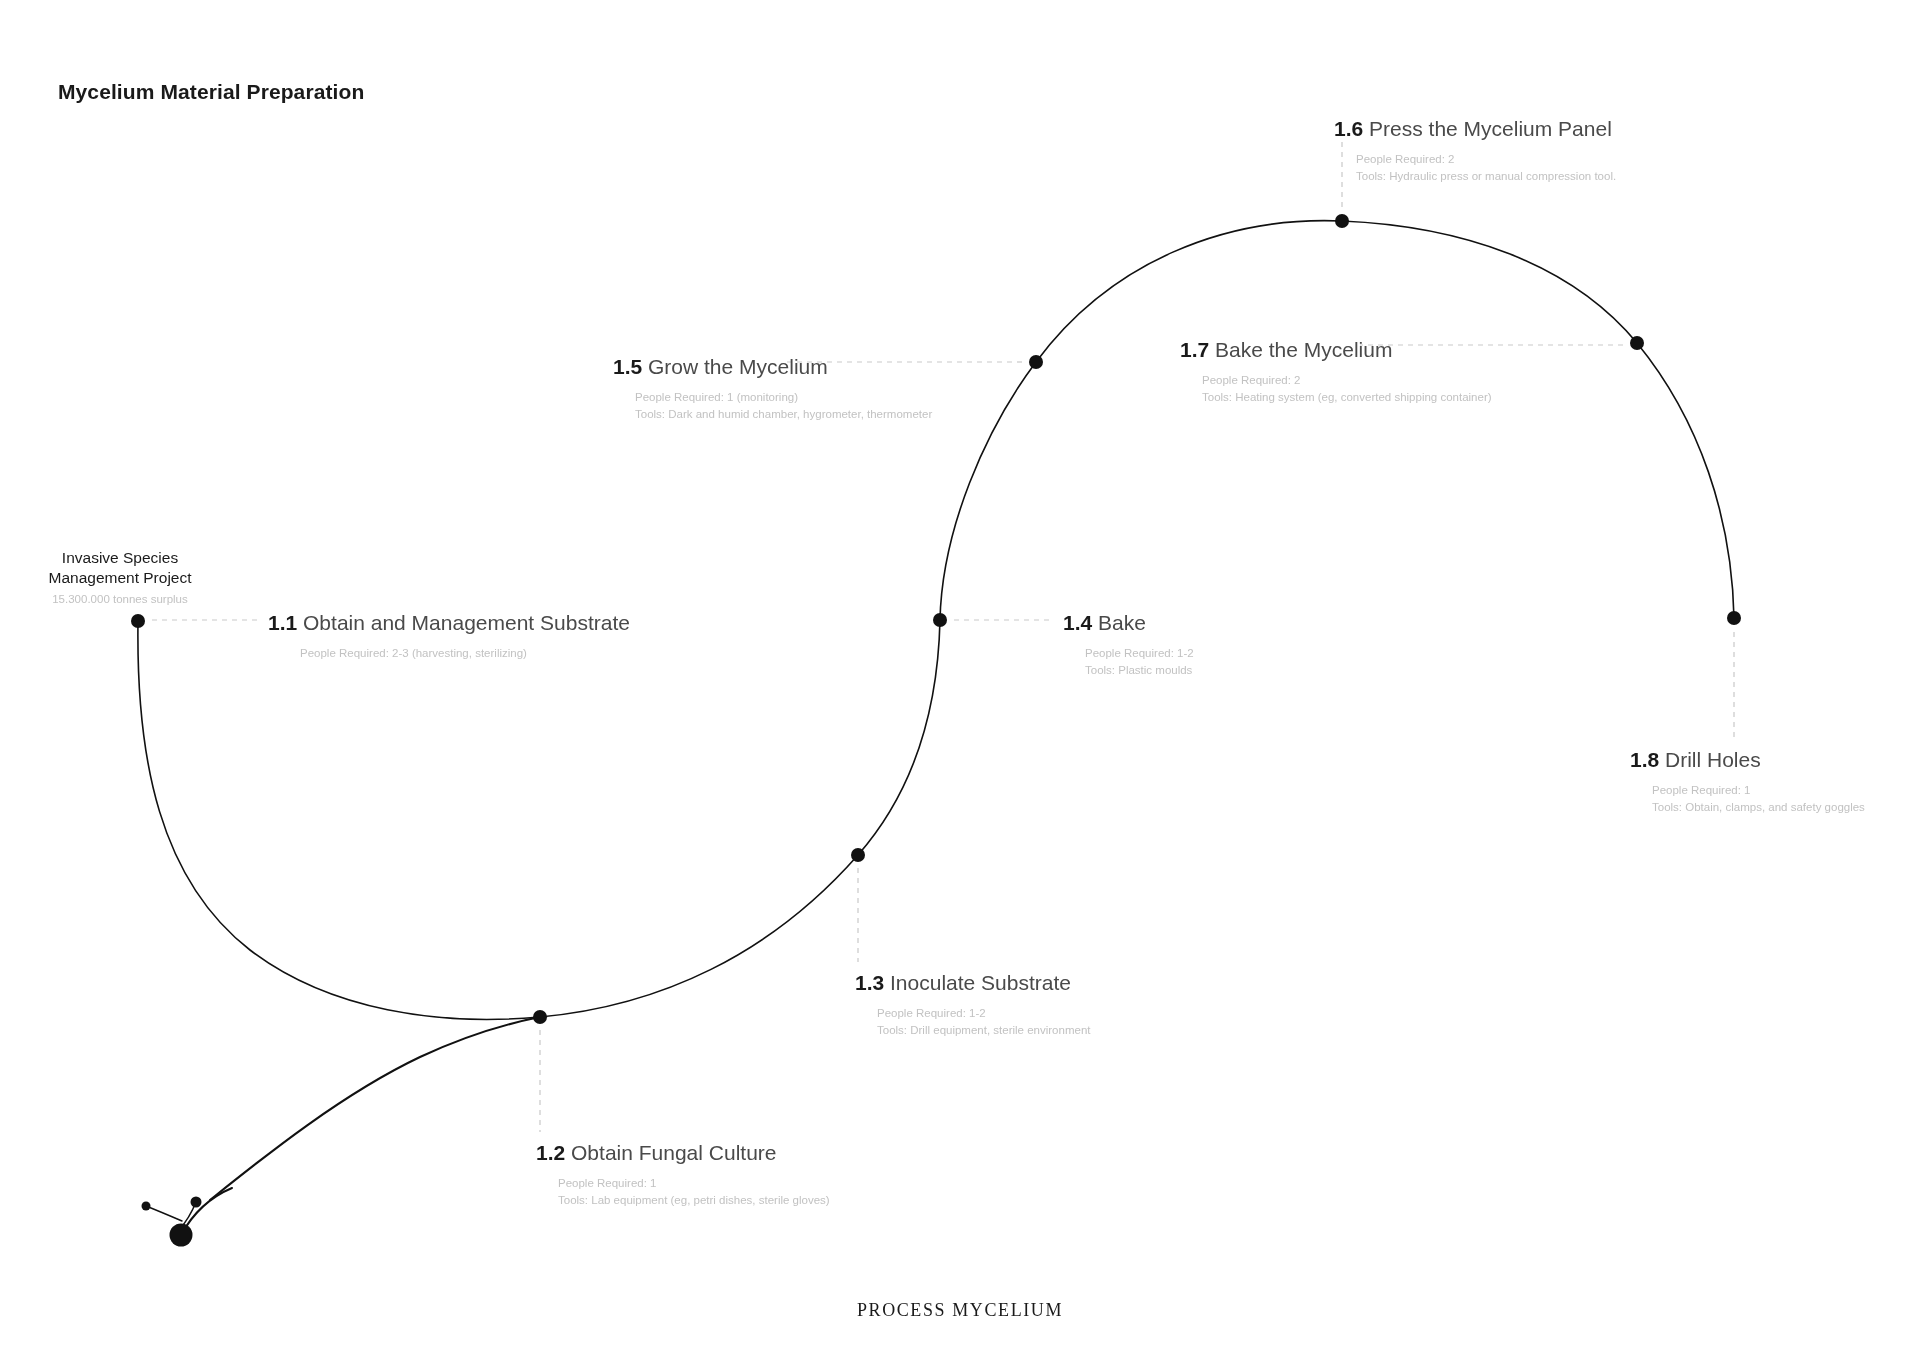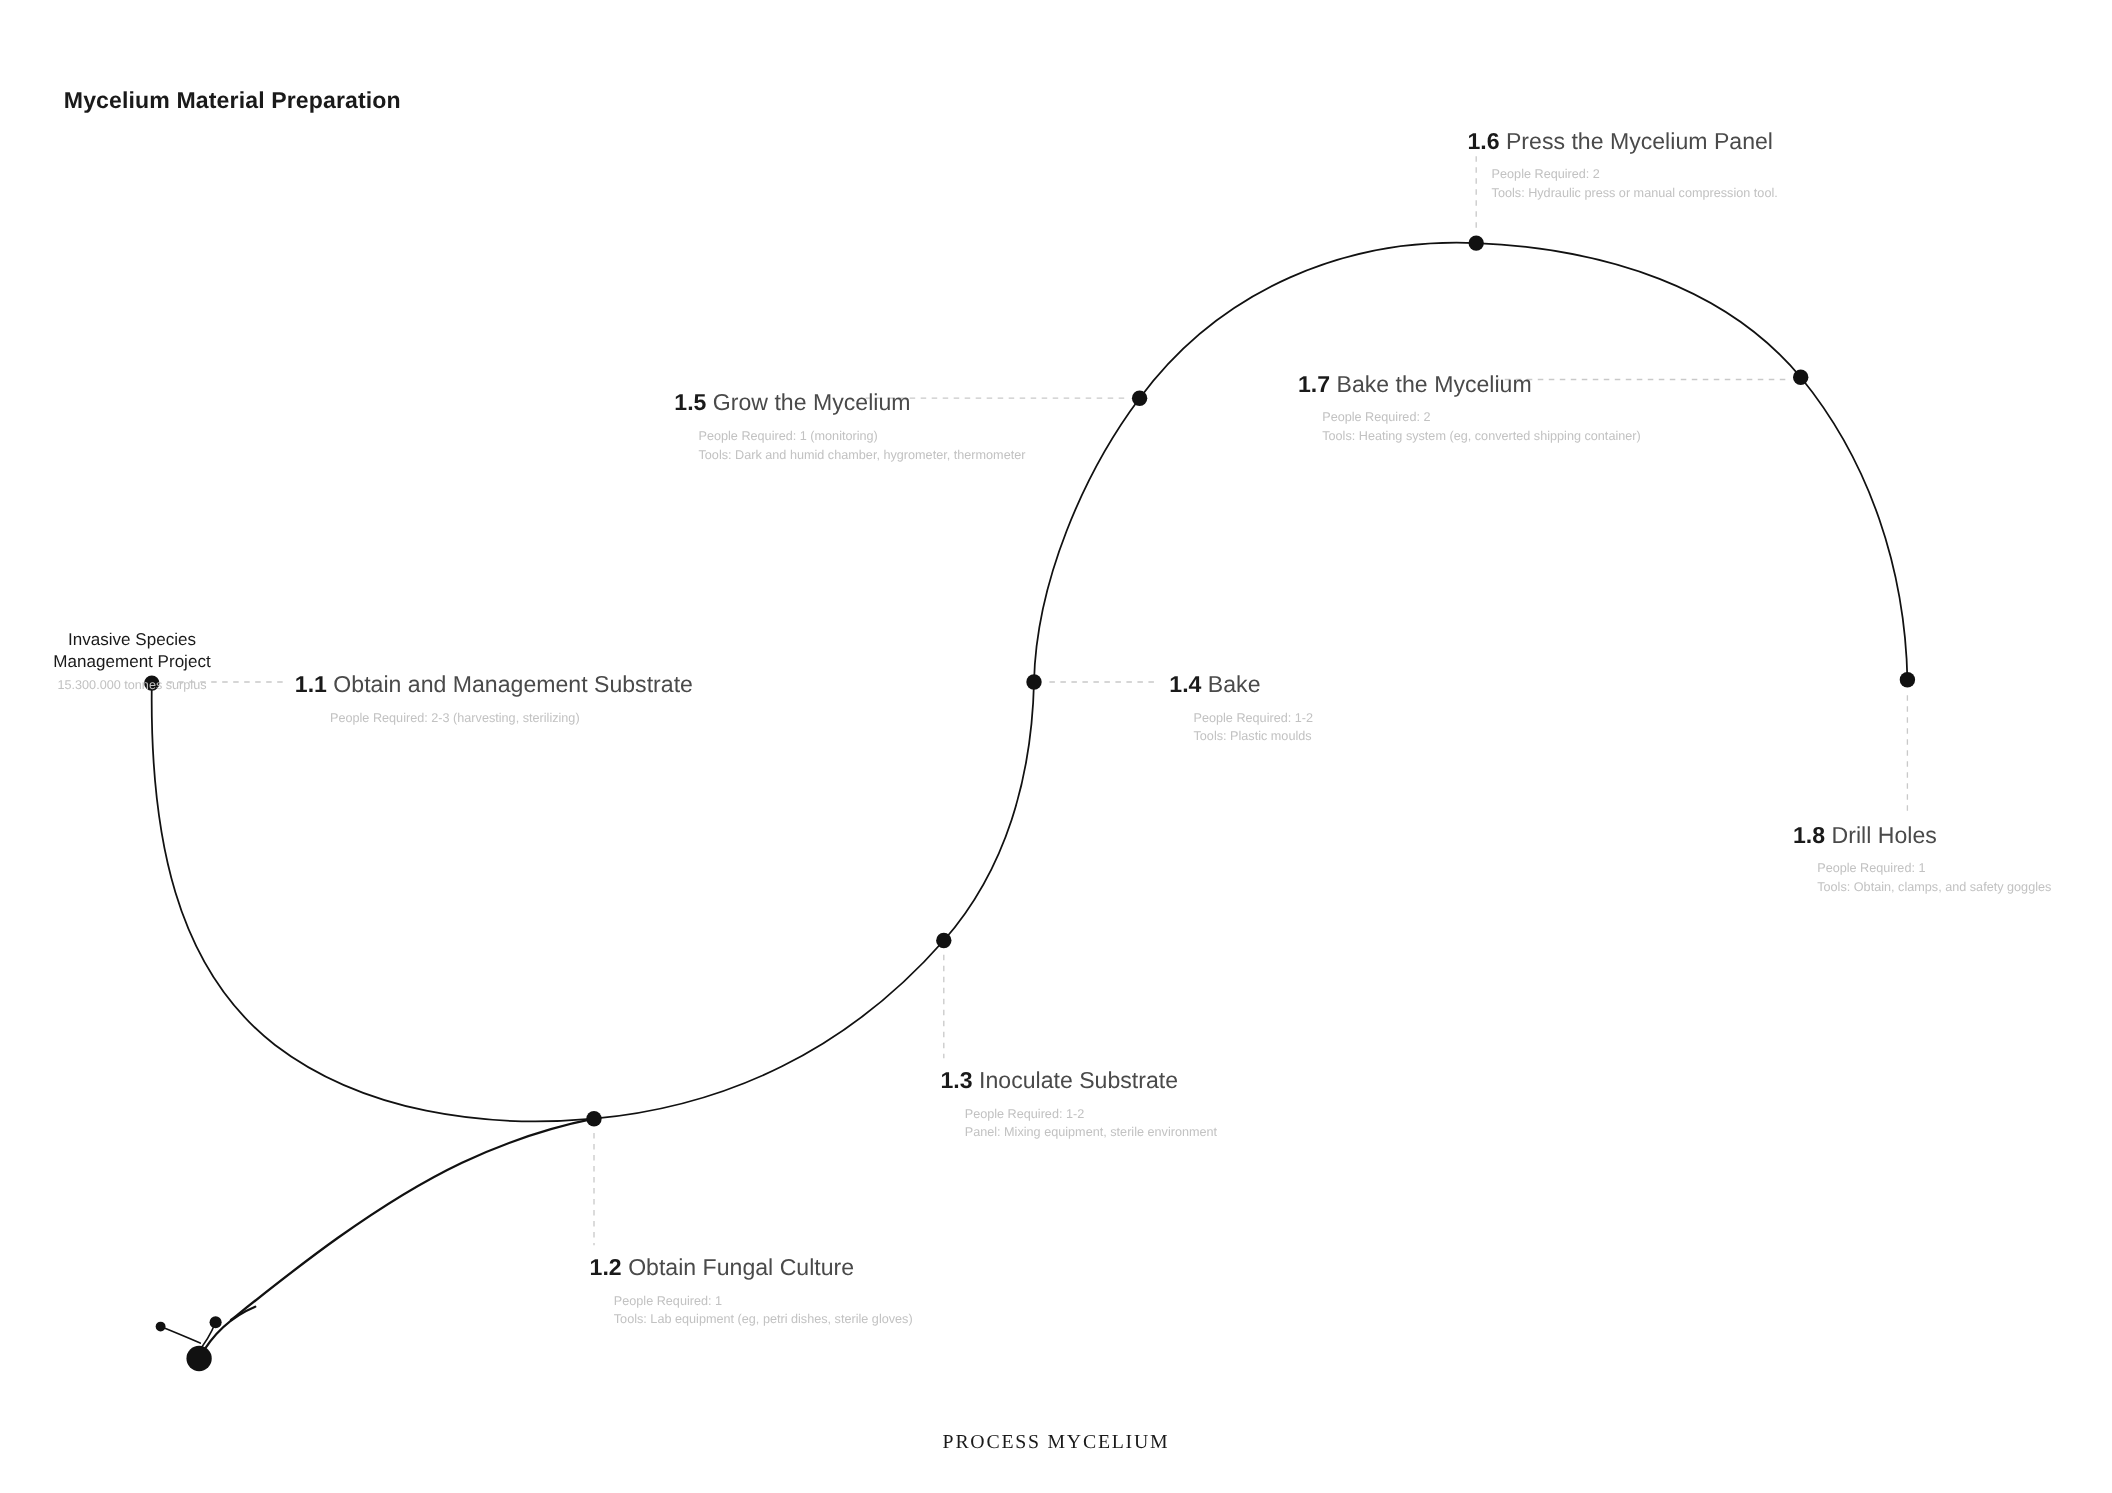--- a/index.html
+++ b/index.html
@@ -94,21 +94,20 @@
     position: absolute;
     left: 0; top: 548px;
     width: 240px;
     text-align: center;
   }
   .origin-label .origin-name {
     font-size: 15.5px;
     color: #1a1a1a;
     line-height: 1.3;
     white-space: pre-line;
-    margin-top: 24px;
   }
   .origin-label .origin-sub {
     margin-top: 5px;
     font-size: 11.5px;
     color: #c2c2c2;
     white-space: nowrap;
   }
 </style>
 </head>
 <body>
@@ -184,21 +183,21 @@
       <div>Tools: Lab equipment (eg, petri dishes, sterile gloves)</div>
     </div>
   </div>
 
   <div class="anno indent" style="left:855px; top:970px;">
     <div class="anno-title">
       <span class="num">1.3 </span><span>Inoculate Substrate</span>
     </div>
     <div class="anno-body">
       <div>People Required: 1-2</div>
-      <div>Panel: Mixing equipment, sterile environment</div>
+      <div>Tools: Drill equipment, sterile environment</div>
     </div>
   </div>
 
   <div class="anno indent" style="left:1063px; top:610px;">
     <div class="anno-title">
       <span class="num">1.4 </span><span>Bake</span>
     </div>
     <div class="anno-body">
       <div>People Required: 1-2</div>
       <div>Tools: Plastic moulds</div>

